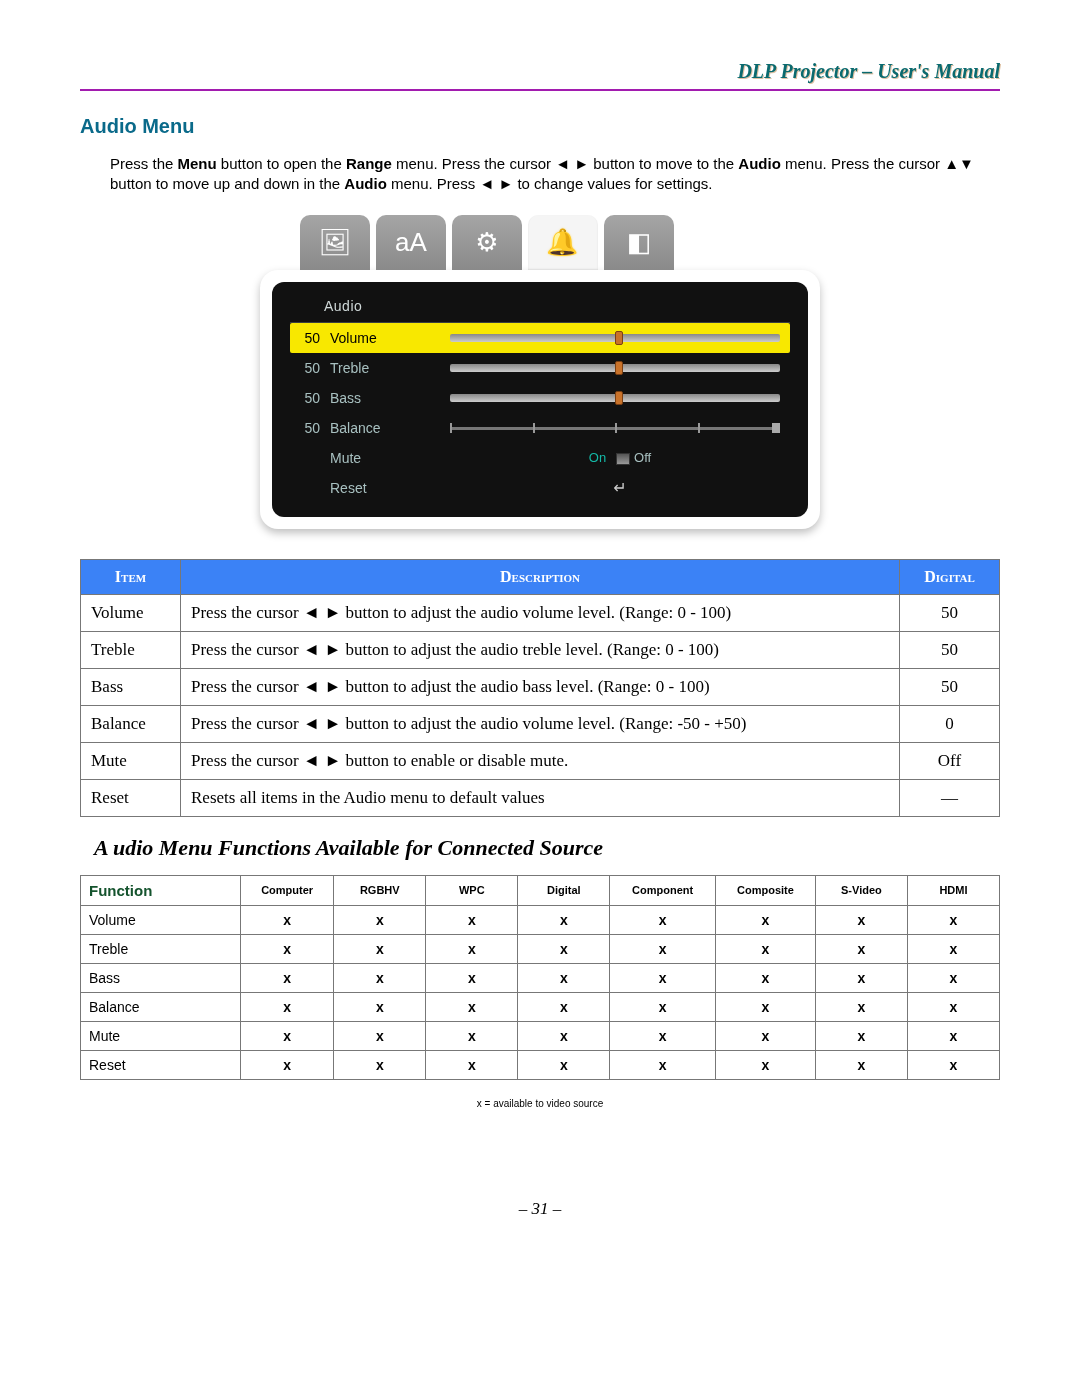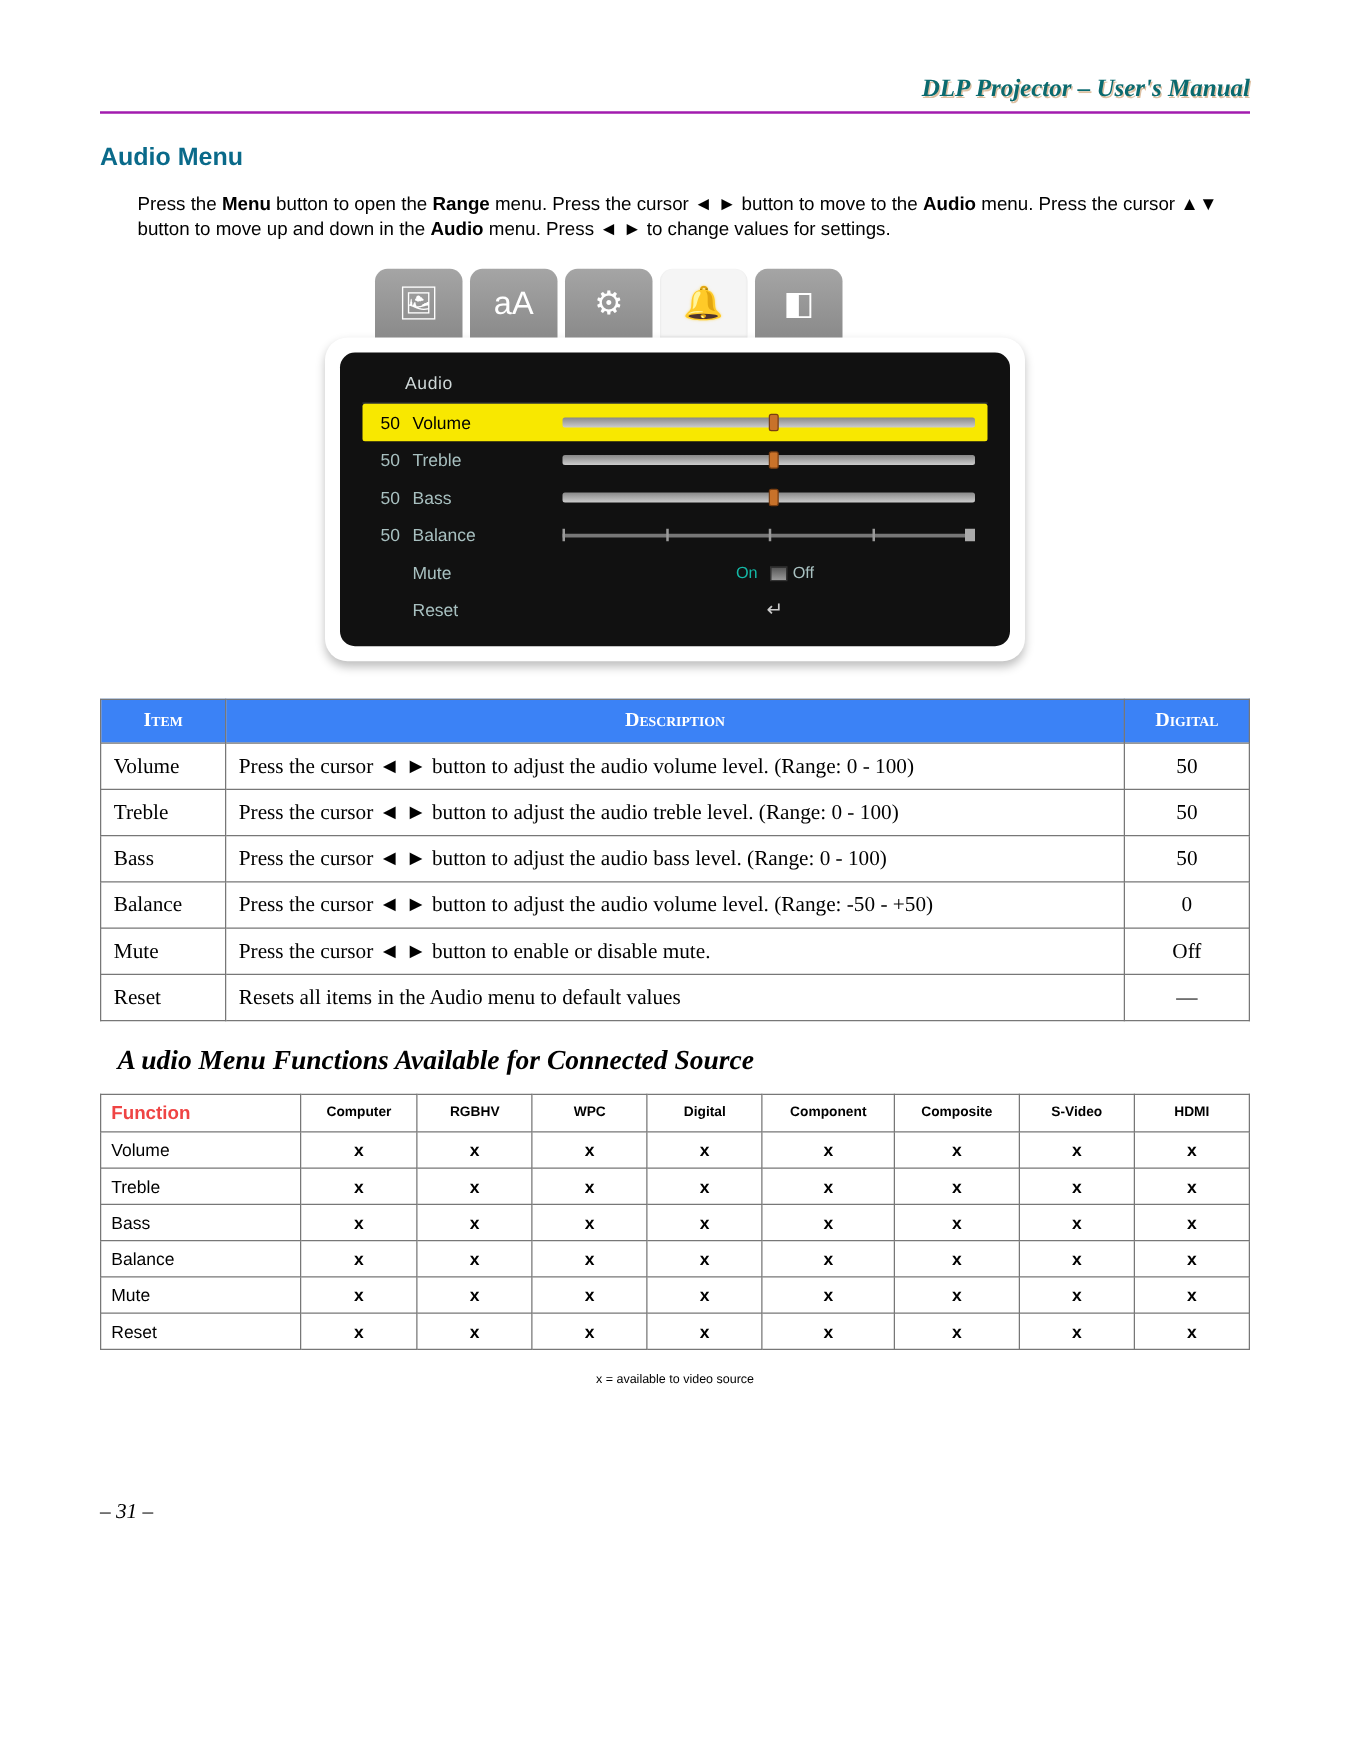--- a/index.html
+++ b/index.html
@@ -130,37 +130,37 @@
     font-style: italic;
     font-size: 22px;
     margin: 12px 0 14px 14px;
     font-weight: bold;
   }
 
   .func-table { font-size: 14px; }
   .func-table th, .func-table td { padding: 6px 8px; }
   .func-table th.fn {
     text-align: left;
-    color: #ef4444;
+    color: #14532d;
     font-weight: bold;
     font-size: 15px;
     background: #fff;
     width: 160px;
   }
   .func-table th.src {
     font-size: 11px;
     font-weight: bold;
     text-align: center;
     min-width: 68px;
   }
   .func-table td { text-align: center; font-weight: bold; }
   .func-table tbody td:first-child { text-align: left; font-weight: normal; }
 
   .foot-note { font-size: 10px; margin-top: 4px; text-align: center; }
-  .page-num { font-style: italic; font-family: "Times New Roman", Times, serif; margin-top: 90px; font-size: 17px; }
+  .page-num { text-align: center; font-style: italic; font-family: "Times New Roman", Times, serif; margin-top: 90px; font-size: 17px; }
 </style>
 </head>
 <body>
 
 <div class="header-line">DLP Projector – User's Manual</div>
 
 <h2 class="section">Audio Menu</h2>
 
 <p class="intro">
   <span>Press the </span><b>Menu</b><span> button to open the </span><b>Range</b><span> menu. Press the cursor ◄ ► button to move to the </span><b>Audio</b><span> menu. Press the cursor ▲▼ button to move up and down in the </span><b>Audio</b><span> menu. Press ◄ ► to change values for settings.</span>

